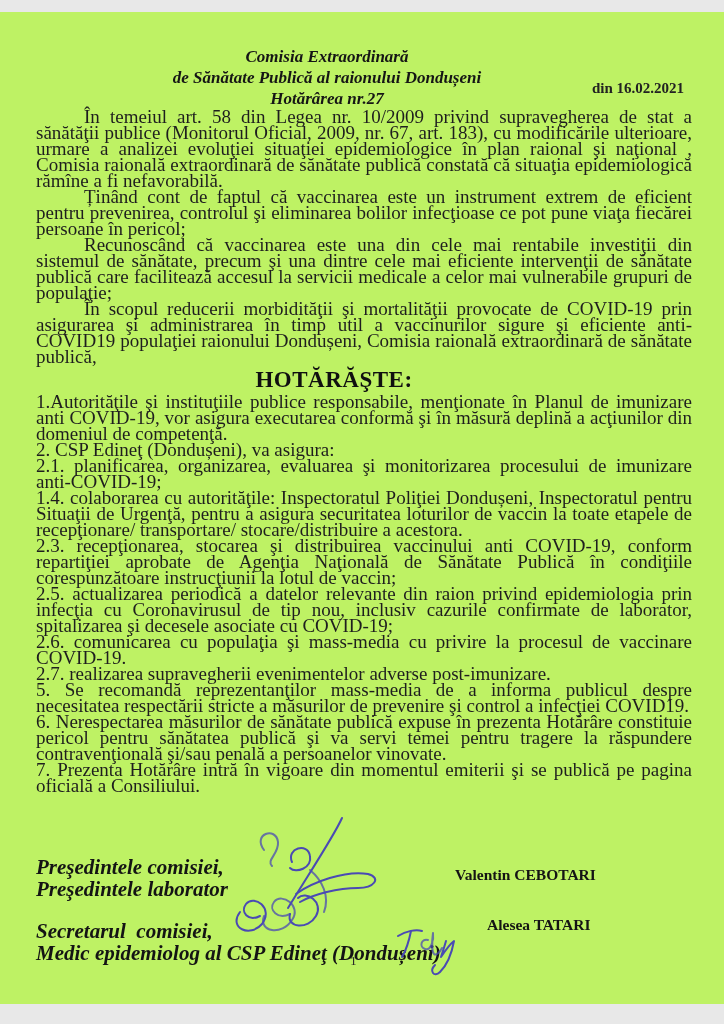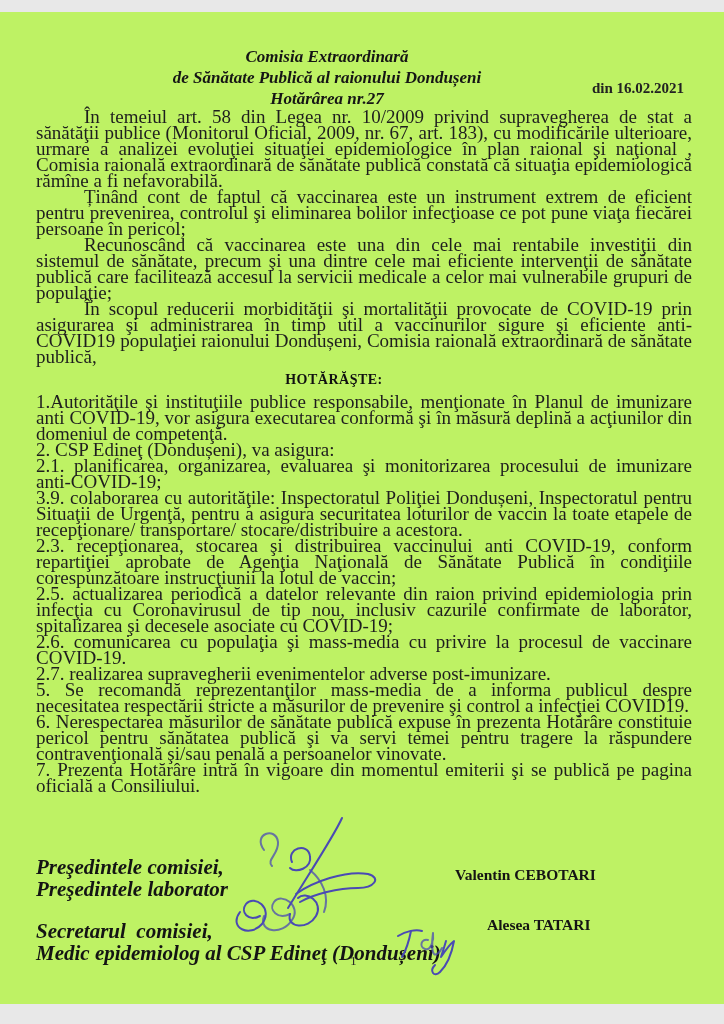--- a/index.html
+++ b/index.html
@@ -40,21 +40,21 @@
     font-size:19px;
     line-height:16px;
     text-align:justify;
   }
   .preamble p{ text-indent:48px; }
   .decision-heading{
     margin:4px 0 3px 0;
     padding-right:60px;
     text-align:center;
     font-weight:bold;
-    font-size:14px;
+    font-size:23px;
     line-height:22px;
     letter-spacing:.5px;
     color:#101010;
   }
   .sig-area{position:absolute;left:0;top:0;width:724px;height:1024px;pointer-events:none;}
   .sig-label{
     position:absolute;
     font-weight:bold;
     font-size:21px;
     line-height:22px;
@@ -105,21 +105,21 @@
         <p>Recunoscând că vaccinarea este una din cele mai rentabile investiţii din sistemul de sănătate, precum şi una dintre cele mai eficiente intervenţii de sănătate publică care facilitează accesul la servicii medicale a celor mai vulnerabile grupuri de populaţie;</p>
         <p>În scopul reducerii morbidităţii şi mortalităţii provocate de COVID-19 prin asigurarea şi administrarea în timp util a vaccinurilor sigure şi eficiente anti-COVID19 populaţiei raionului Dondușeni, Comisia raională extraordinară de sănătate publică,</p>
       </div>
 
       <div class="decision-heading">HOTĂRĂŞTE:</div>
 
       <div class="items">
         <p>1.Autorităţile şi instituţiile publice responsabile, menţionate în Planul de imunizare anti COVID-19, vor asigura executarea conformă şi în măsură deplină a acţiunilor din domeniul de competenţă.</p>
         <p>2. CSP Edineţ (Dondușeni), va asigura:</p>
         <p>2.1. planificarea, organizarea, evaluarea şi monitorizarea procesului de imunizare anti-COVID-19;</p>
-        <p>3.9. colaborarea cu autorităţile: Inspectoratul Poliţiei Dondușeni, Inspectoratul pentru Situaţii de Urgenţă, pentru a asigura securitatea loturilor de vaccin la toate etapele de recepţionare/ transportare/ stocare/distribuire a acestora.</p>
+        <p>1.4. colaborarea cu autorităţile: Inspectoratul Poliţiei Dondușeni, Inspectoratul pentru Situaţii de Urgenţă, pentru a asigura securitatea loturilor de vaccin la toate etapele de recepţionare/ transportare/ stocare/distribuire a acestora.</p>
         <p>2.3. recepţionarea, stocarea şi distribuirea vaccinului anti COVID-19, conform repartiţiei aprobate de Agenţia Naţională de Sănătate Publică în condiţiile corespunzătoare instrucţiunii la lotul de vaccin;</p>
         <p>2.5. actualizarea periodică a datelor relevante din raion privind epidemiologia prin infecţia cu Coronavirusul de tip nou, inclusiv cazurile confirmate de laborator, spitalizarea şi decesele asociate cu COVID-19;</p>
         <p>2.6. comunicarea cu populaţia şi mass-media cu privire la procesul de vaccinare COVID-19.</p>
         <p>2.7. realizarea supravegherii evenimentelor adverse post-imunizare.</p>
         <p>5. Se recomandă reprezentanţilor mass-media de a informa publicul despre necesitatea respectării stricte a măsurilor de prevenire şi control a infecţiei COVID19.</p>
         <p>6. Nerespectarea măsurilor de sănătate publică expuse în prezenta Hotărâre constituie pericol pentru sănătatea publică şi va servi temei pentru tragere la răspundere contravenţională şi/sau penală a persoanelor vinovate.</p>
         <p>7. Prezenta Hotărâre intră în vigoare din momentul emiterii şi se publică pe pagina oficială a Consiliului.</p>
       </div>
     </div>
   </div>

